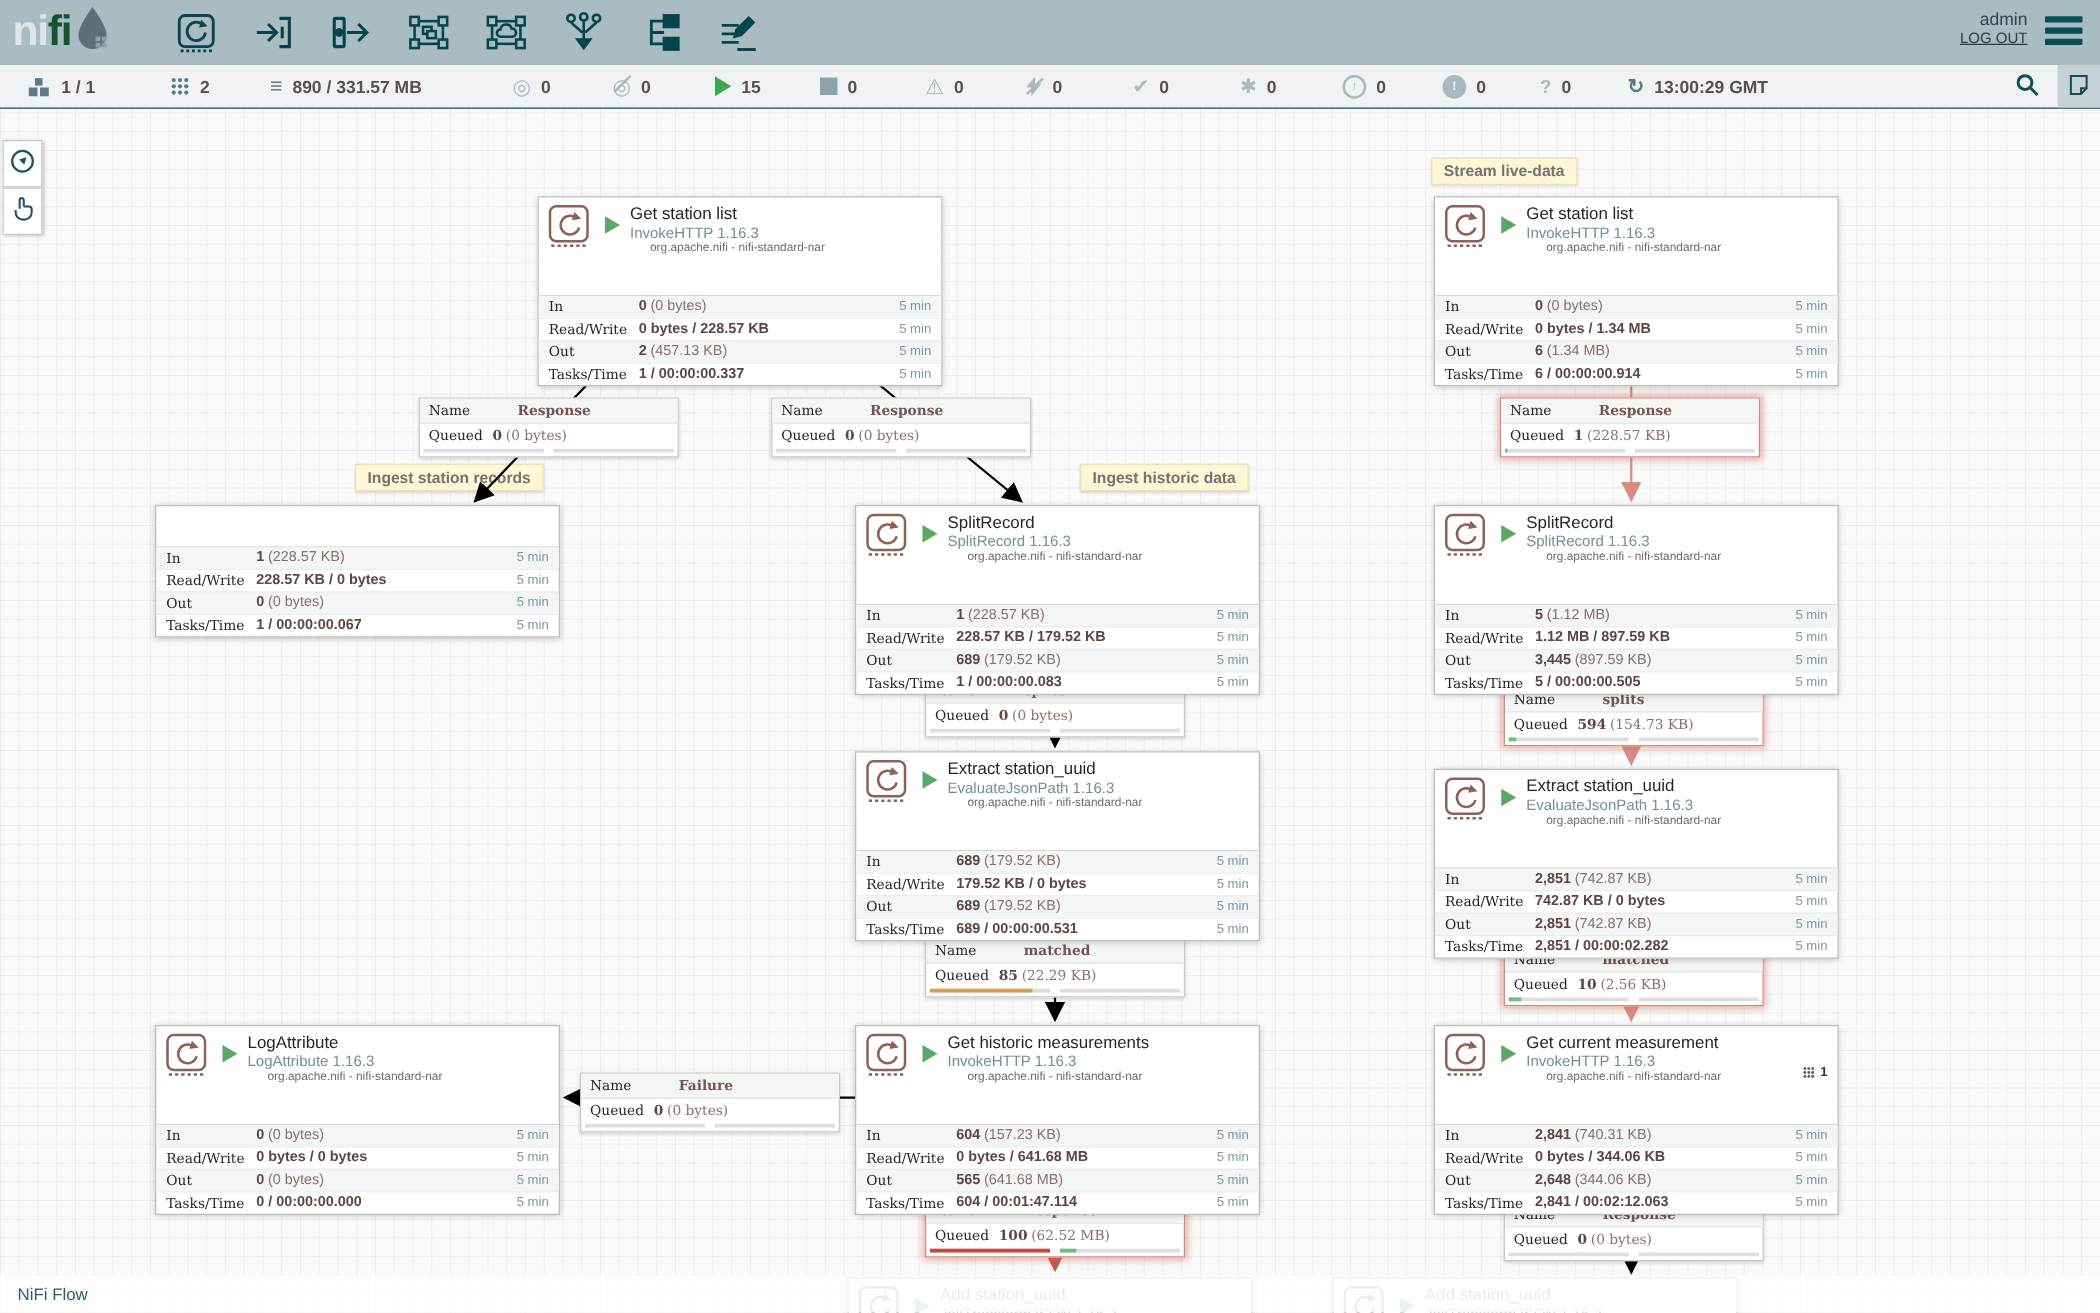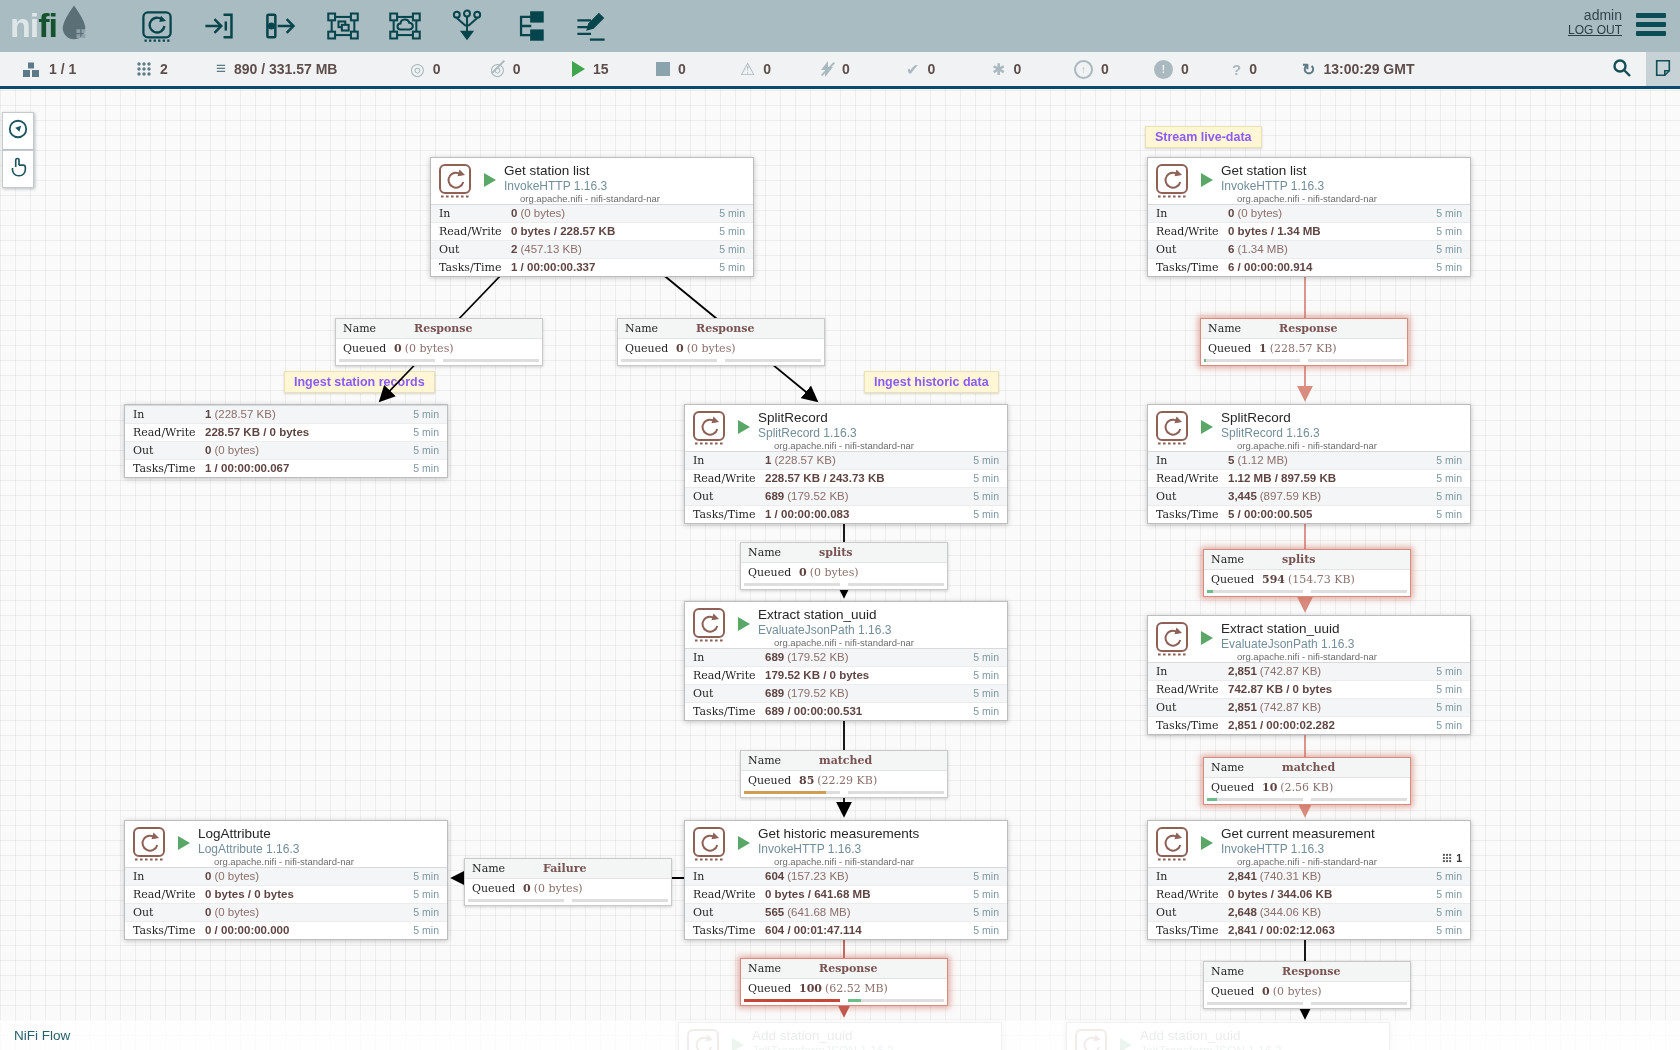--- a/index.html
+++ b/index.html
@@ -12,54 +12,54 @@
   .logo-drop{margin-left:2px;}
   .toolbar{position:absolute;left:138px;top:7px;display:flex;gap:24px;}
   .tool{width:38px;height:38px;display:flex;align-items:center;justify-content:center;color:#07454c;cursor:grab;}
   .user-block{position:absolute;right:58px;top:7px;text-align:right;}
   .user-name{font-size:14px;color:#33454c;}
   .logout{font-size:12px;color:#2c3e44;text-decoration:underline;cursor:pointer;}
   .hamburger{position:absolute;right:14px;top:13px;width:30px;cursor:pointer;}
   .hamburger div{height:5px;background:#0a4d55;margin-bottom:4px;border-radius:1px;}
   
   .status-bar{position:absolute;left:0;top:52px;right:0;height:34px;background:#f0f2f3;
-    border-bottom:3px solid #0c4a6e;z-index:90;font-size:14px;}
+    border-bottom:1px solid #0c4a6e;z-index:90;font-size:14px;}
   .sitem{position:absolute;top:0;height:34px;display:flex;align-items:center;gap:8px;}
   .scount{font-weight:bold;color:#5e4e4b;}
   .sicon{color:#5c7a87;display:flex;align-items:center;}
   .pale{color:#aab9bf;}
   .play-icon{width:0;height:0;border-left:13px solid #3fa54f;border-top:8px solid transparent;border-bottom:8px solid transparent;}
   .stop-icon{width:14px;height:14px;background:#8ba3ac;}
   .slash{position:relative;}
   .slash::after{content:"";position:absolute;left:-1px;top:7px;width:18px;height:2px;background:#aab9bf;transform:rotate(-45deg);}
   .circ{display:inline-flex;width:15px;height:15px;border:2px solid #aab9bf;border-radius:50%;
     align-items:center;justify-content:center;font-size:10px;font-weight:bold;color:#aab9bf;}
   .circ.filled{background:#aab9bf;color:#f0f2f3;border-color:#aab9bf;}
   .search-btn{position:absolute;right:44px;top:4px;width:28px;height:26px;display:flex;align-items:center;justify-content:center;color:#134e57;cursor:pointer;}
   .note-btn{position:absolute;right:0;top:0;width:34px;height:34px;background:#c6d2d6;display:flex;align-items:center;justify-content:center;color:#134e57;cursor:pointer;}
   
   .canvas{position:absolute;inset:0;background-color:#fafafa;
     background-image:linear-gradient(to right,rgba(0,0,0,0.05) 1px,transparent 1px),
                      linear-gradient(to bottom,rgba(0,0,0,0.05) 1px,transparent 1px);
     background-size:15px 15px;}
   #edge-layer{position:absolute;left:0;top:0;z-index:3;pointer-events:none;}
   .ylabel{position:absolute;z-index:2;background:#fff6d5;border:1px solid #ece0b6;padding:3px 9px;
-    font-size:12.5px;font-weight:bold;color:#8b5cf6;box-shadow:0 1px 2px rgba(0,0,0,0.15);white-space:nowrap;}
+    font-size:12.5px;font-weight:bold;color:#737373;box-shadow:0 1px 2px rgba(0,0,0,0.15);white-space:nowrap;}
   
   .processor{position:absolute;z-index:5;width:322px;background:#fff;border:1px solid #bdbdbd;
     box-shadow:0 1px 5px rgba(0,0,0,0.22);}
   .p-head{position:relative;height:46px;}
   .p-icon{position:absolute;left:6px;top:5px;color:#8d6156;}
   .p-play{position:absolute;left:53px;top:15px;width:0;height:0;border-left:12px solid #5aa768;
     border-top:7px solid transparent;border-bottom:7px solid transparent;}
   .p-title{position:absolute;left:73px;top:5px;font-size:13.5px;color:#262626;white-space:nowrap;}
   .p-type{position:absolute;left:73px;top:21px;font-size:12px;color:#728e9b;white-space:nowrap;}
   .p-bundle{position:absolute;left:89px;top:35px;font-size:9.5px;color:#6b6b6b;white-space:nowrap;}
   .thread-badge{position:absolute;right:8px;bottom:3px;font-size:10.5px;color:#333;display:flex;gap:4px;align-items:center;}
-  .p-rows{border-top:1px solid #d9d9d9;}
+  .p-rows{border-top:1px solid #d9d9d9;margin-top:32px;}
   .p-row{position:relative;height:17px;line-height:17px;font-size:11.5px;border-top:1px solid #ececec;}
   .p-row:first-child{border-top:none;}
   .p-row:nth-child(odd){background:#f4f5f6;}
   .r-label{position:absolute;left:8px;font-family:"DejaVu Serif",serif;font-size:11px;color:#262626;}
   .r-val{position:absolute;left:80px;white-space:nowrap;}
   .r-bold{font-weight:bold;color:#5f4542;margin-right:3px;}
   .r-rest{color:#8a6f6a;}
   .r-time{position:absolute;right:8px;font-size:10.5px;color:#7d98a3;}
   .ghost .p-title{color:#9aa4a8;}
   .ghost .p-type{color:#b4c1c6;}
@@ -253,21 +253,21 @@
     </div>
     <div class="p-rows">
   <div class="p-row">
     <span class="r-label">In</span>
     <span class="r-val"><b class="r-bold">1</b><span class="r-rest">(228.57 KB)</span></span>
     <span class="r-time">5 min</span>
   </div>
 
   <div class="p-row">
     <span class="r-label">Read/Write</span>
-    <span class="r-val"><b class="r-bold">228.57 KB / 243.73 KB</b><span class="r-rest"></span></span>
+    <span class="r-val"><b class="r-bold">228.57 KB / 179.52 KB</b><span class="r-rest"></span></span>
     <span class="r-time">5 min</span>
   </div>
 
   <div class="p-row">
     <span class="r-label">Out</span>
     <span class="r-val"><b class="r-bold">689</b><span class="r-rest">(179.52 KB)</span></span>
     <span class="r-time">5 min</span>
   </div>
 
   <div class="p-row">

